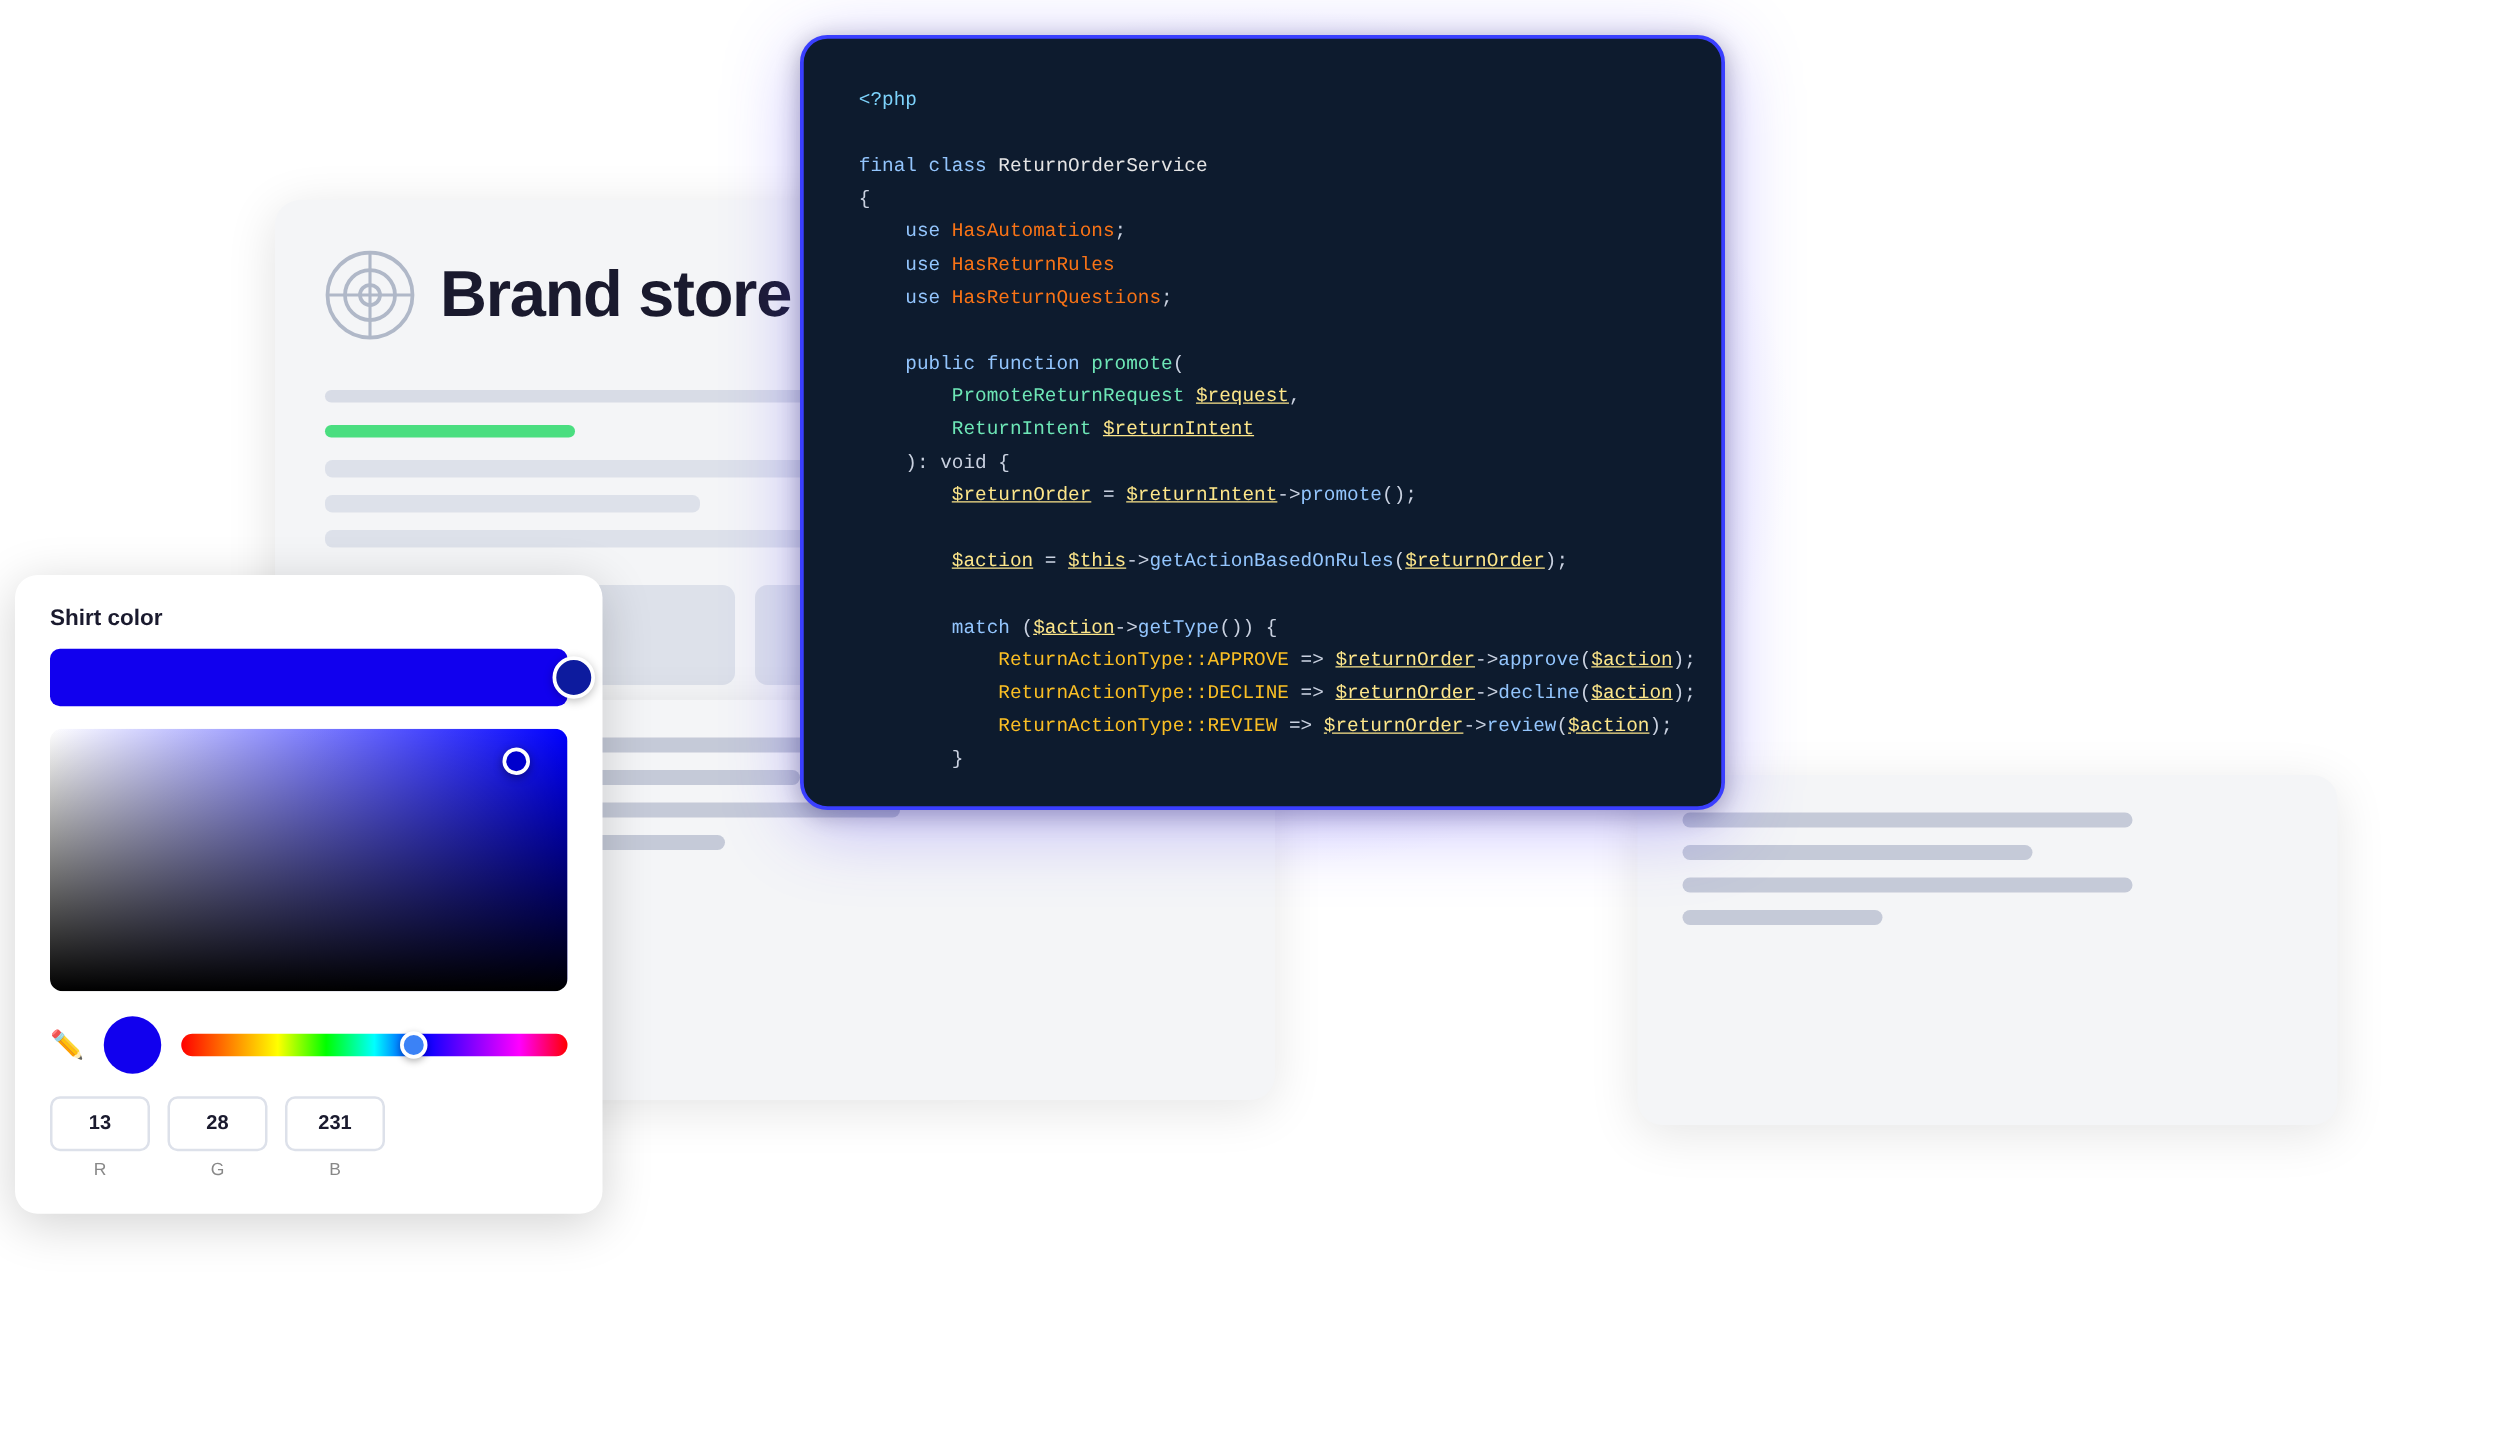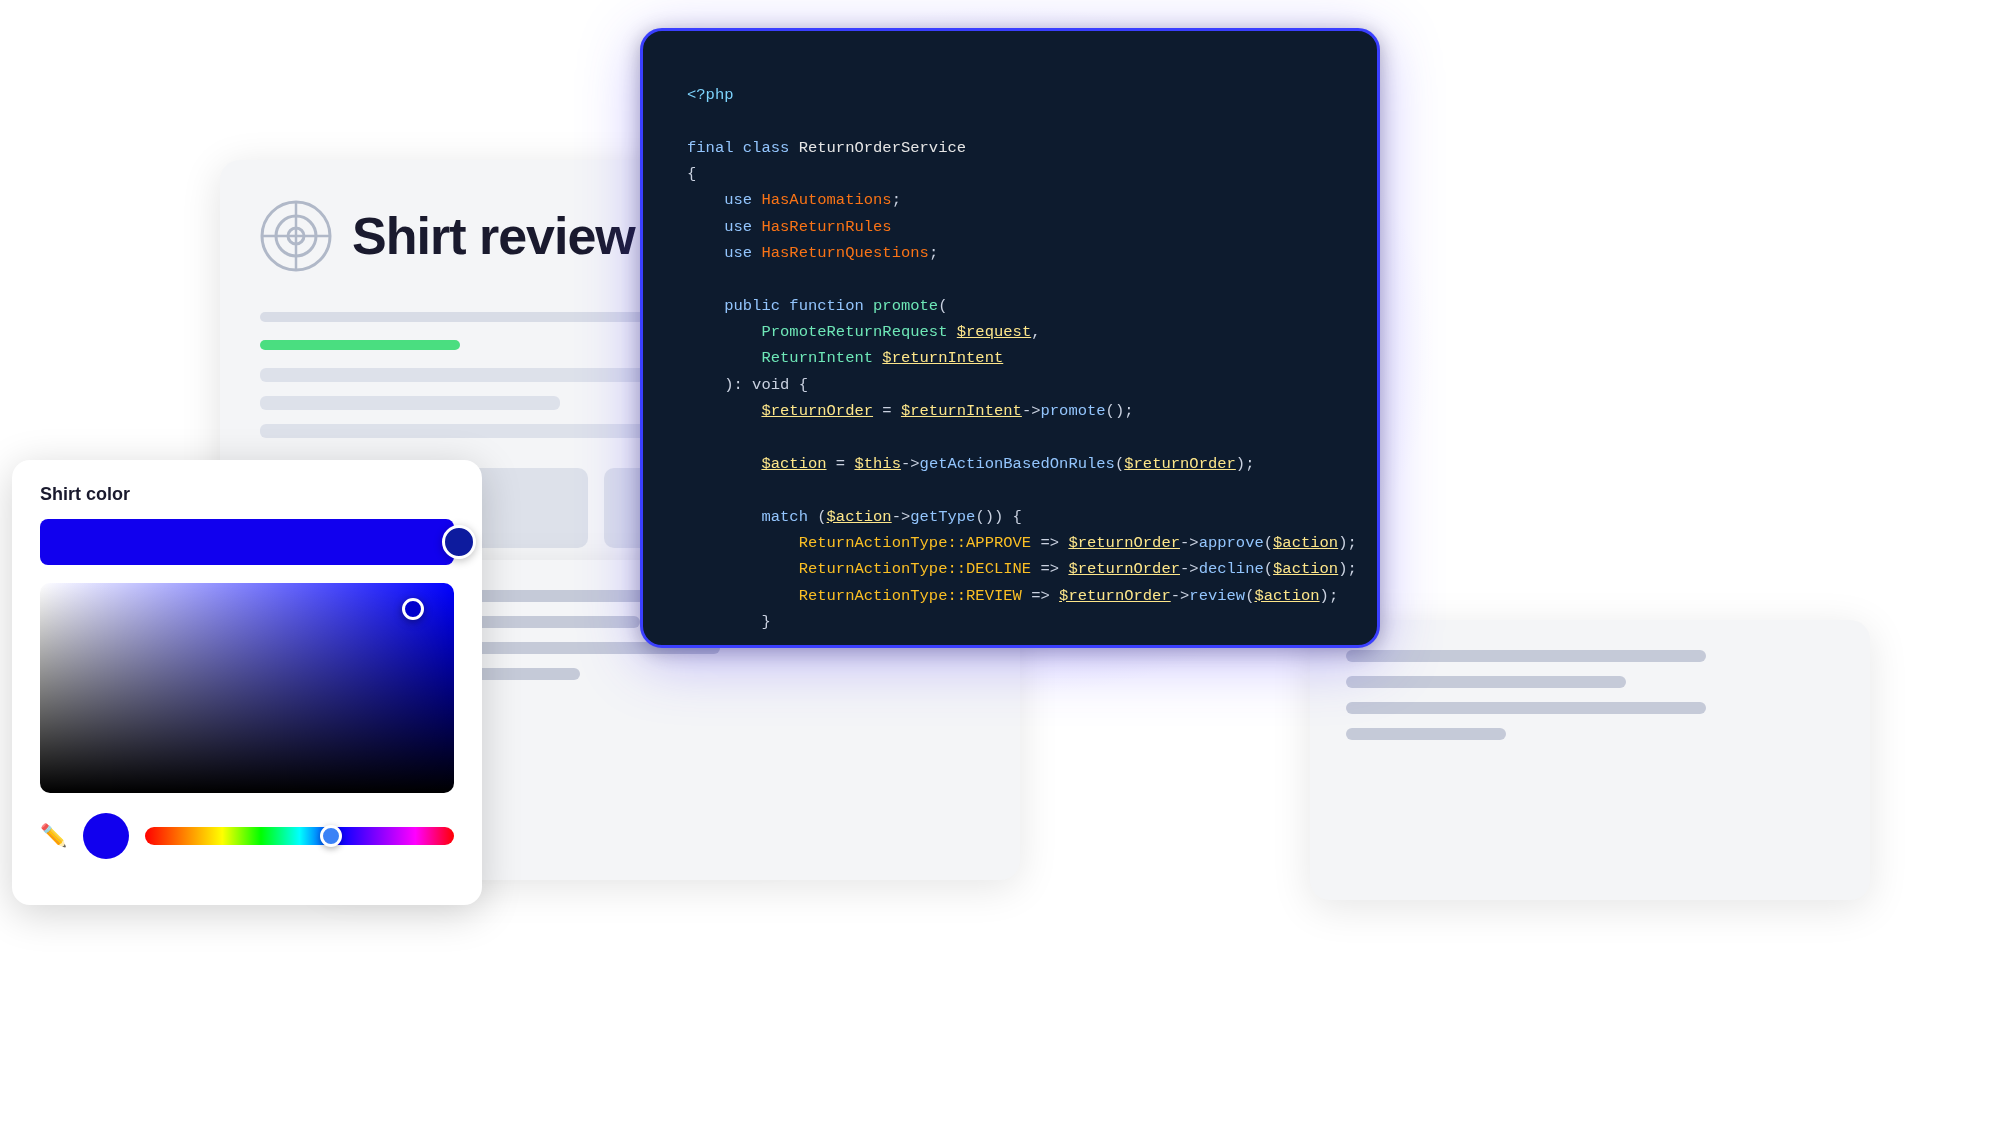--- a/index.html
+++ b/index.html
@@ -137,21 +137,20 @@
       padding: 36px 44px;
       overflow: hidden;
       border: 3px solid #3a3fff;
     }
 
     .code-content {
       font-family: 'Courier New', 'Fira Mono', monospace;
       font-size: 15.5px;
       line-height: 1.7;
       color: #c9d1e0;
-      margin-top: 15px;
     }
 
     .code-line {
       white-space: pre;
       display: block;
     }
 
     .c-tag { color: #7dd3fc; }
     .c-keyword { color: #93c5fd; }
     .c-class { color: #e5e5e5; }
@@ -350,21 +349,21 @@
   <div class="store-card">
     <div class="store-header">
 
       <svg class="store-logo" viewBox="0 0 72 72" fill="none" xmlns="http://www.w3.org/2000/svg">
         <circle cx="36" cy="36" r="34" stroke="#b0b8c8" stroke-width="3" fill="none"></circle>
         <circle cx="36" cy="36" r="20" stroke="#b0b8c8" stroke-width="3" fill="none"></circle>
         <circle cx="36" cy="36" r="8" stroke="#b0b8c8" stroke-width="3" fill="none"></circle>
         <line x1="36" y1="2" x2="36" y2="70" stroke="#b0b8c8" stroke-width="2.5"></line>
         <line x1="2" y1="36" x2="70" y2="36" stroke="#b0b8c8" stroke-width="2.5"></line>
       </svg>
-      <span class="store-title">Shirt review</span>
+      <span class="store-title">Brand store</span>
     </div>
     <div class="store-nav-bar"></div>
     <div class="store-nav-bar short"></div>
     <div class="store-content-block"></div>
     <div class="store-content-block half"></div>
     <div class="store-content-block"></div>
     <div class="store-content-grid">
       <div class="store-grid-item"></div>
       <div class="store-grid-item"></div>
       <div class="store-grid-item"></div>
@@ -399,15 +398,29 @@
     <div class="color-gradient-box">
       <div class="gradient-circle"></div>
     </div>
     <div class="color-controls-row">
       <span class="eyedropper-icon">✏️</span>
       <div class="color-circle-preview"></div>
       <div class="hue-slider-container">
         <div class="hue-slider-thumb"></div>
       </div>
     </div>
+    <div class="rgb-inputs">
+      <div class="rgb-input-group">
+        <input class="rgb-input-box" type="text" value="13" style="">
+        <span class="rgb-label">R</span>
+      </div>
+      <div class="rgb-input-group">
+        <input class="rgb-input-box" type="text" value="28" style="">
+        <span class="rgb-label">G</span>
+      </div>
+      <div class="rgb-input-group">
+        <input class="rgb-input-box" type="text" value="231" style="">
+        <span class="rgb-label">B</span>
+      </div>
+    </div>
   </div>
 
 </div>
 
 </body></html>

